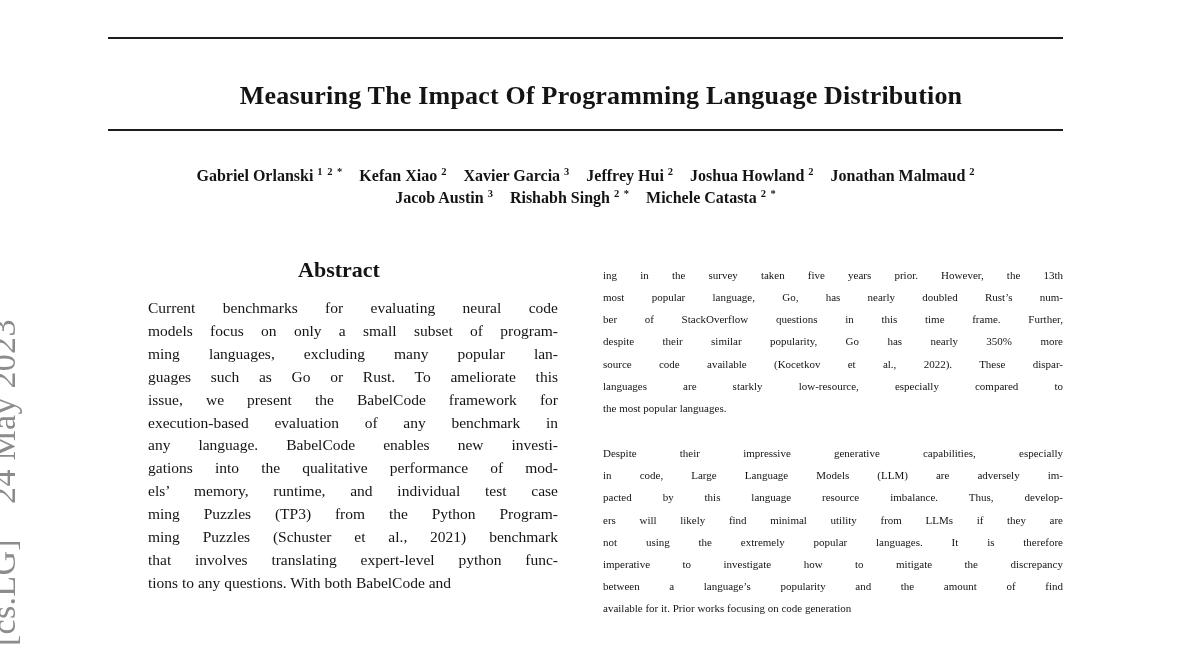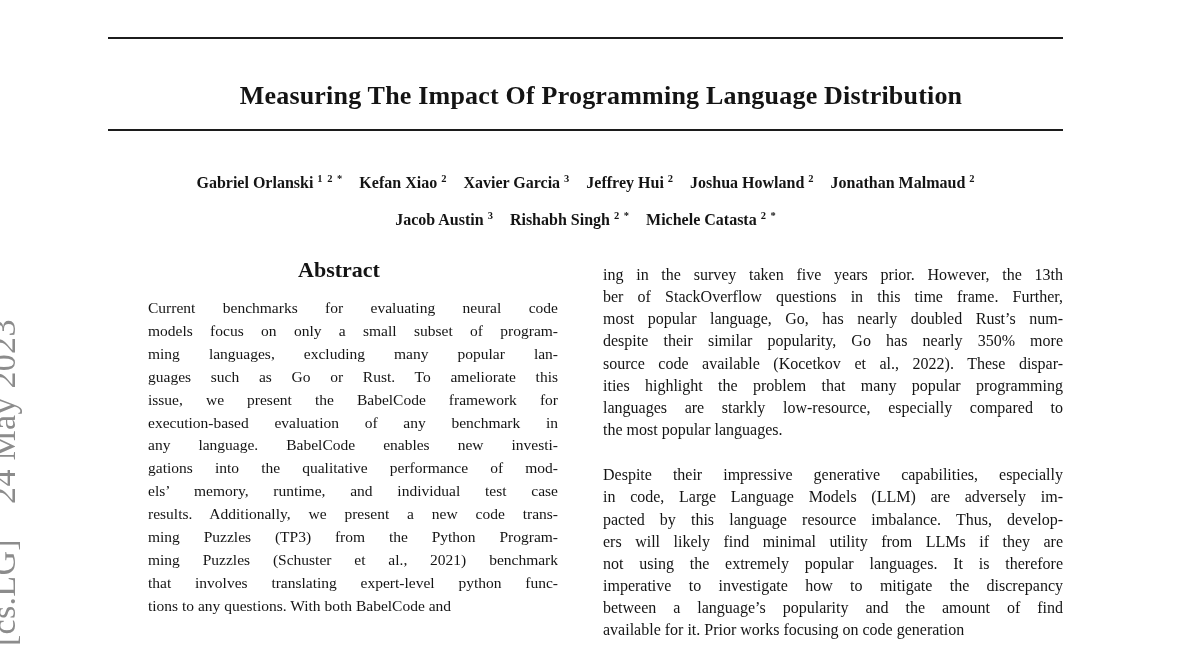--- a/index.html
+++ b/index.html
@@ -50,21 +50,21 @@
   }
 
   .authors {
     position: absolute;
     left: 110px;
     top: 163px;
     width: 952px;
     text-align: center;
     font-weight: bold;
     font-size: 16px;
-    line-height: 32px;
+    line-height: 17px;
   }
   .author { margin: 0 8px; white-space: nowrap; }
   .author sup { font-size: 10.5px; letter-spacing: 1px; }
 
   .col-left {
     position: absolute;
     left: 110px;
     top: 257px;
     width: 458px;
   }
@@ -78,21 +78,21 @@
     margin: 14px 10px 0 38px;
     font-size: 15.5px;
     line-height: 22.9px;
   }
 
   .col-right {
     position: absolute;
     left: 603px;
     top: 264px;
     width: 460px;
-    font-size: 16px;
+    font-size: 11px;
     line-height: 22.15px;
   }
   .para + .para { margin-top: 23px; }
 
   
   .jline { text-align: justify; text-align-last: justify; }
   .jline.last { text-align-last: left; }
 </style>
 </head>
 <body>
@@ -117,36 +117,34 @@
     <div class="abstract-body" id="abstract-body">
         <div class="jline">Current benchmarks for evaluating neural code</div>
         <div class="jline">models focus on only a small subset of program-</div>
         <div class="jline">ming languages, excluding many popular lan-</div>
         <div class="jline">guages such as Go or Rust. To ameliorate this</div>
         <div class="jline">issue, we present the BabelCode framework for</div>
         <div class="jline">execution-based evaluation of any benchmark in</div>
         <div class="jline">any language. BabelCode enables new investi-</div>
         <div class="jline">gations into the qualitative performance of mod-</div>
         <div class="jline">els’ memory, runtime, and individual test case</div>
-        <div class="jline">results. Additionally, we present a new code trans-</div>
         <div class="jline">ming Puzzles (TP3) from the Python Program-</div>
         <div class="jline">ming Puzzles (Schuster et al., 2021) benchmark</div>
         <div class="jline">that involves translating expert-level python func-</div>
         <div class="jline last">tions to any questions. With both BabelCode and</div>
       </div>
   </div>
 
   <div class="col-right" id="right-column">
       <div class="para">
         <div class="jline">ing in the survey taken five years prior. However, the 13th</div>
+        <div class="jline">most popular language, Go, has nearly doubled Rust’s num-</div>
         <div class="jline">ber of StackOverflow questions in this time frame. Further,</div>
-        <div class="jline">most popular language, Go, has nearly doubled Rust’s num-</div>
         <div class="jline">despite their similar popularity, Go has nearly 350% more</div>
         <div class="jline">source code available (Kocetkov et al., 2022). These dispar-</div>
-        <div class="jline">ities highlight the problem that many popular programming</div>
         <div class="jline">languages are starkly low-resource, especially compared to</div>
         <div class="jline last">the most popular languages.</div>
       </div>
       <div class="para">
         <div class="jline">Despite their impressive generative capabilities, especially</div>
         <div class="jline">in code, Large Language Models (LLM) are adversely im-</div>
         <div class="jline">pacted by this language resource imbalance. Thus, develop-</div>
         <div class="jline">ers will likely find minimal utility from LLMs if they are</div>
         <div class="jline">not using the extremely popular languages. It is therefore</div>
         <div class="jline">imperative to investigate how to mitigate the discrepancy</div>

